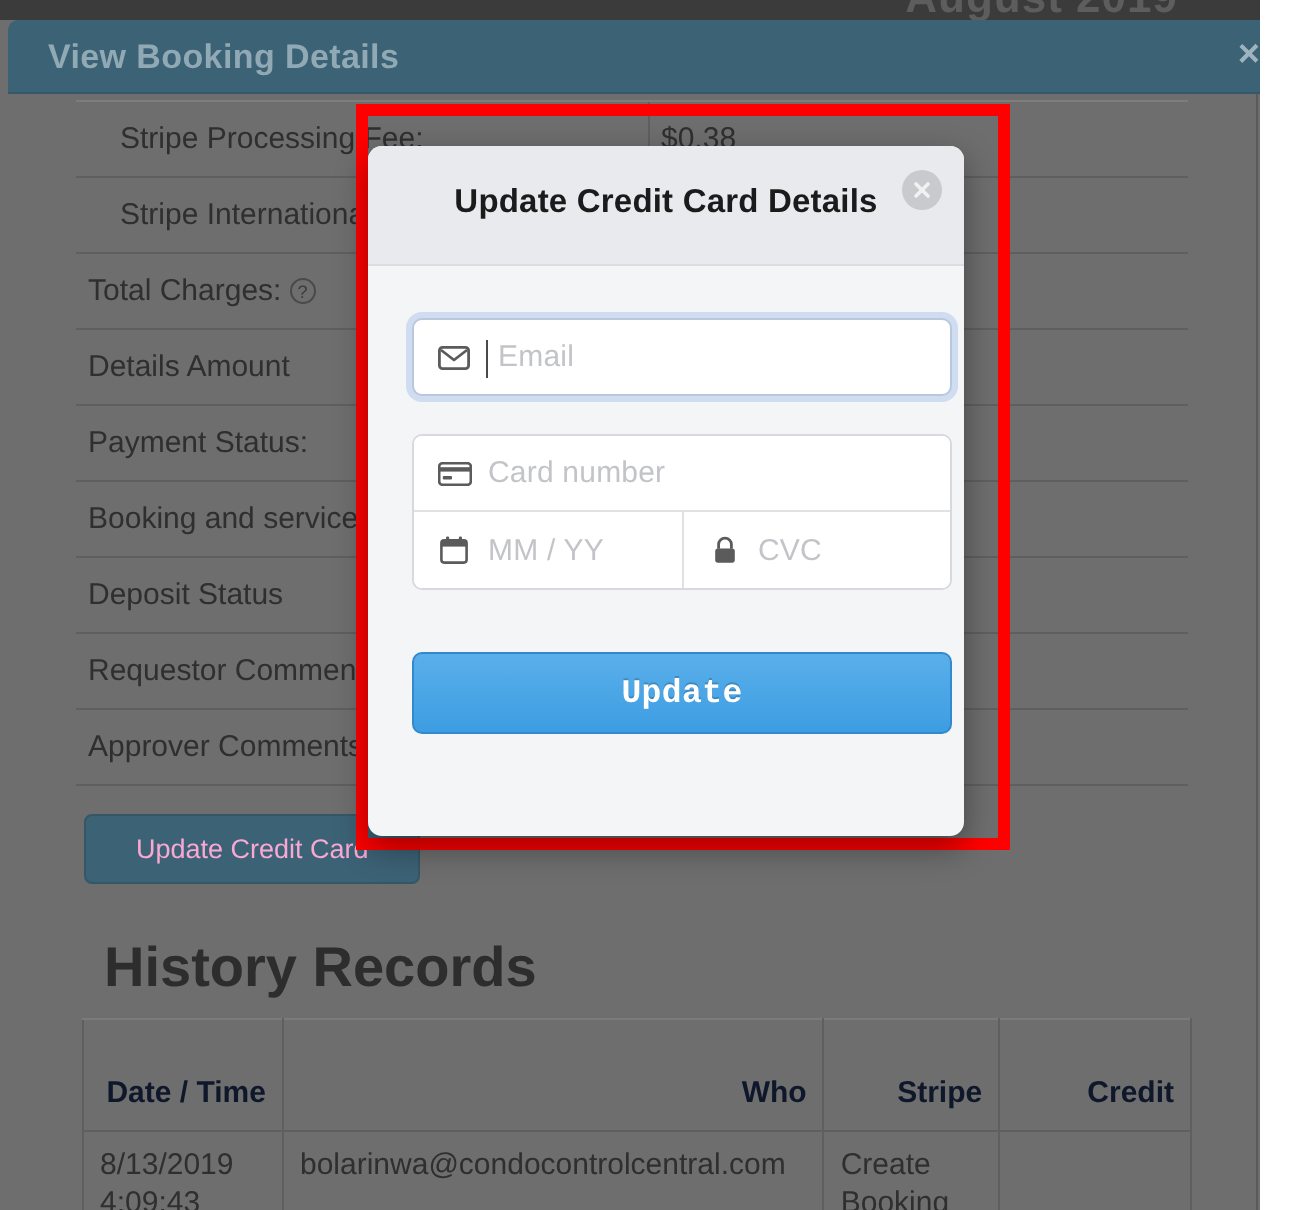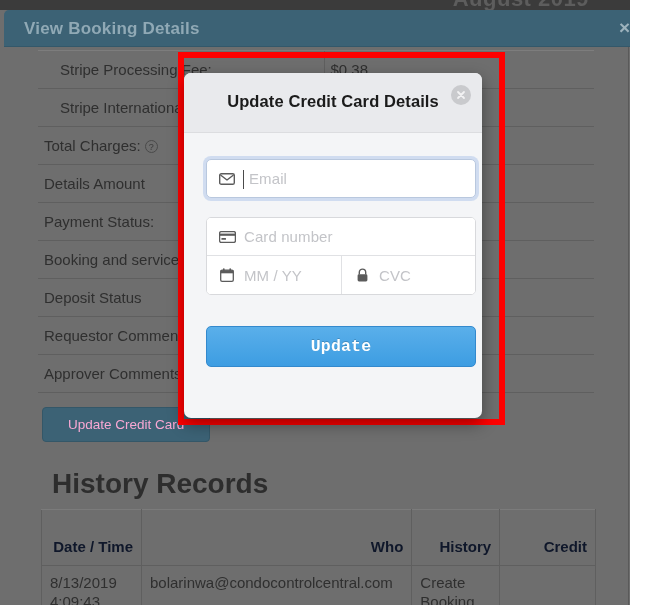--- a/index.html
+++ b/index.html
@@ -391,21 +391,21 @@
 
       <div class="bg-ucc-btn">Update Credit Card</div>
 
       <div class="history-title">History Records</div>
 
       <table class="history-table">
         <thead>
           <tr>
             <th class="col-date">Date / Time</th>
             <th class="col-who">Who</th>
-            <th class="col-act">History</th>
+            <th class="col-act">Stripe</th>
             <th class="col-det">Credit</th>
           </tr>
         </thead>
         <tbody>
           <tr>
             <td>8/13/2019 4:09:43</td>
             <td>bolarinwa@condocontrolcentral.com</td>
             <td>Create Booking</td>
             <td></td>
           </tr>

